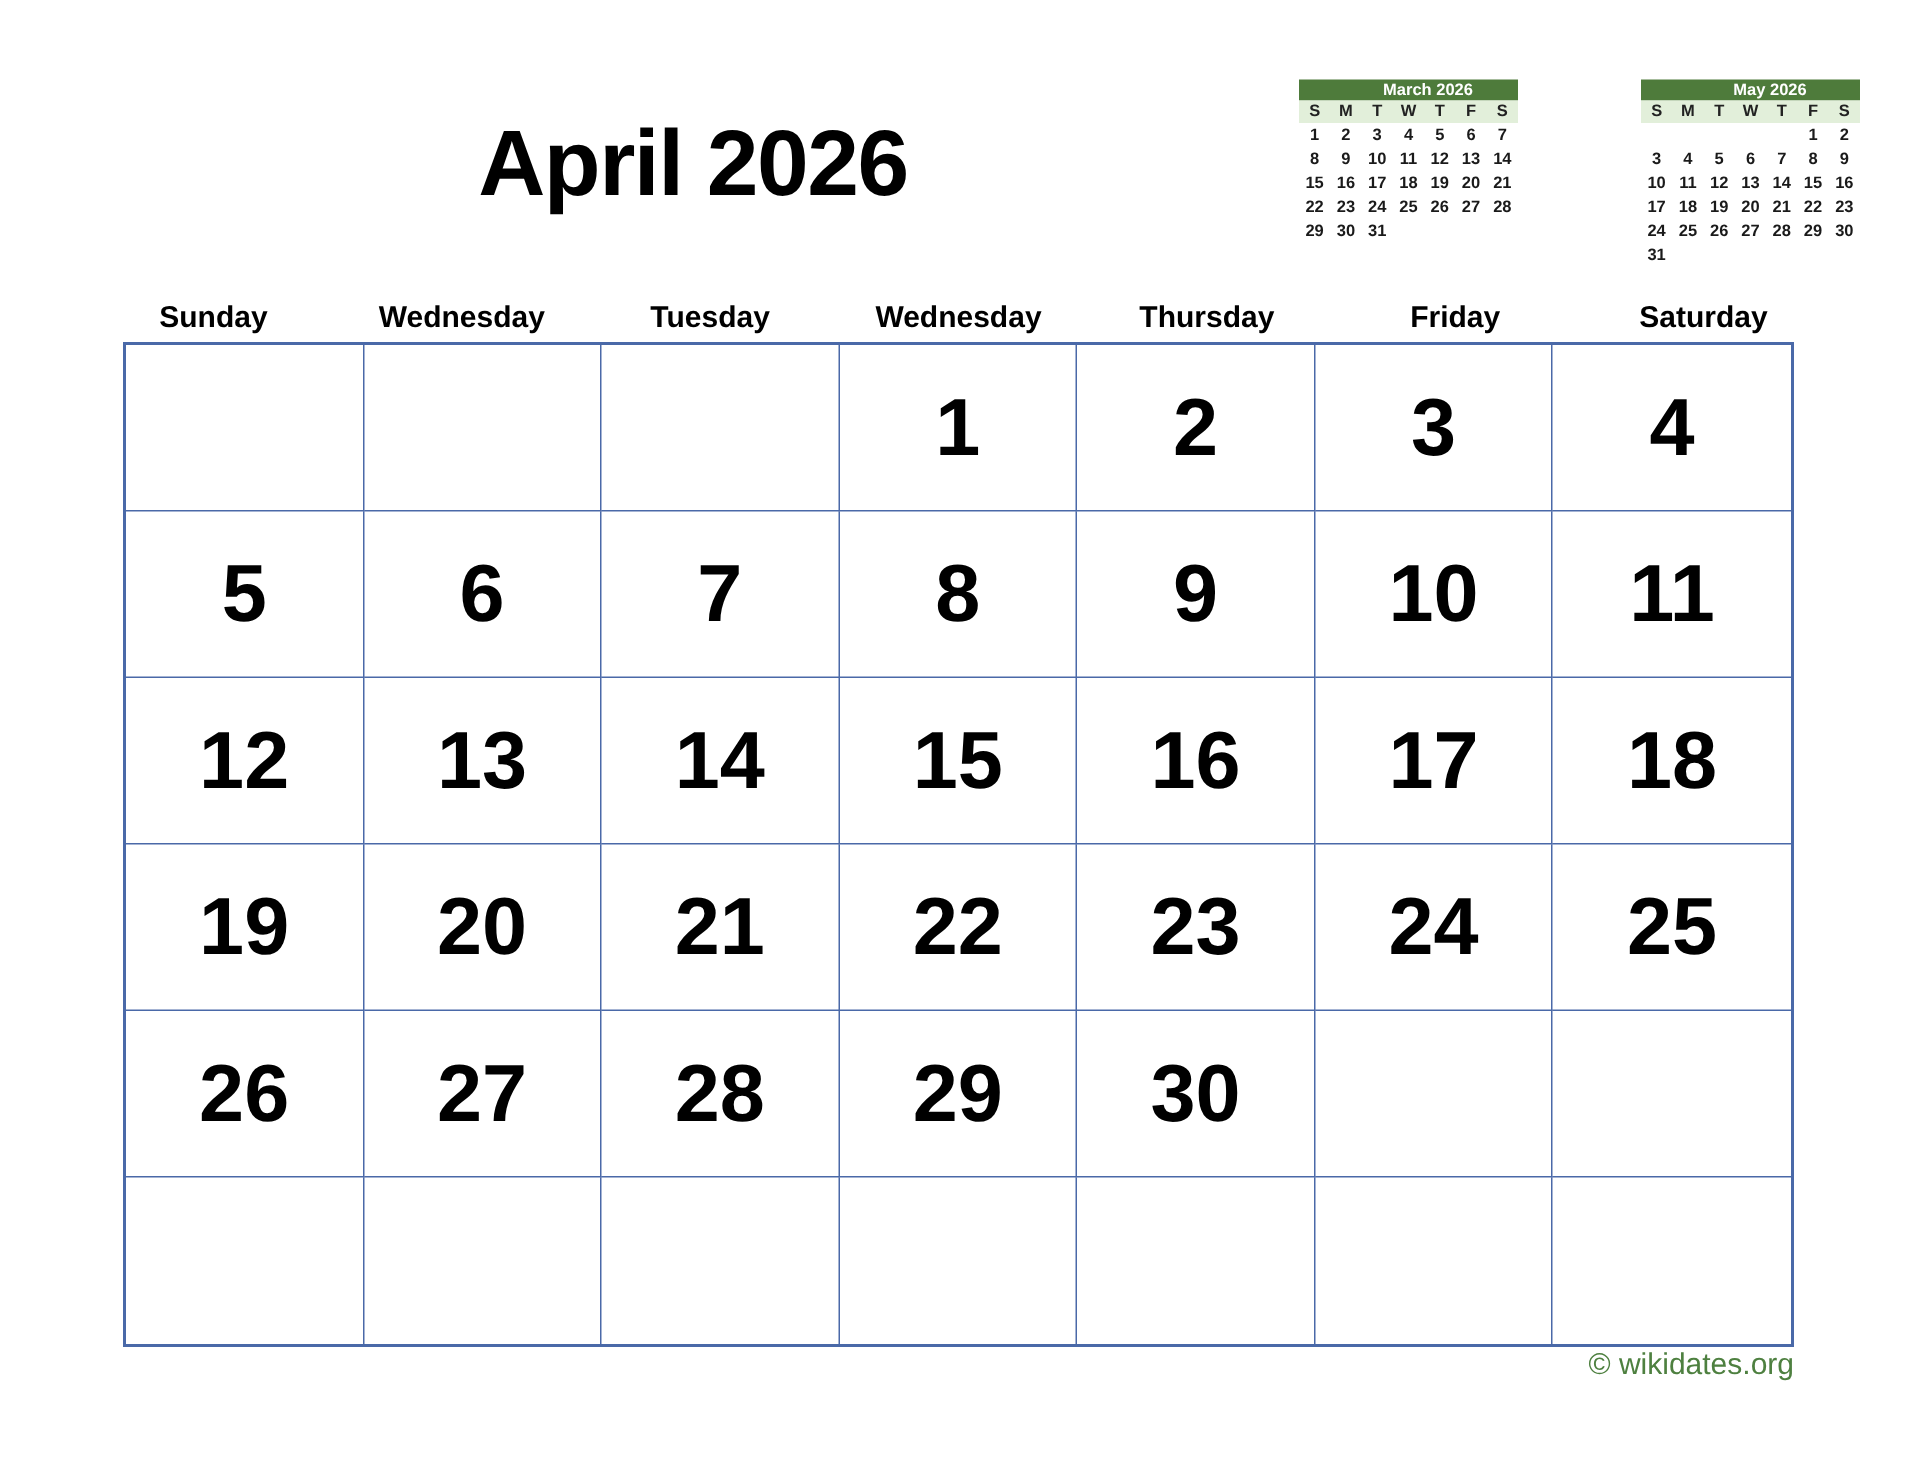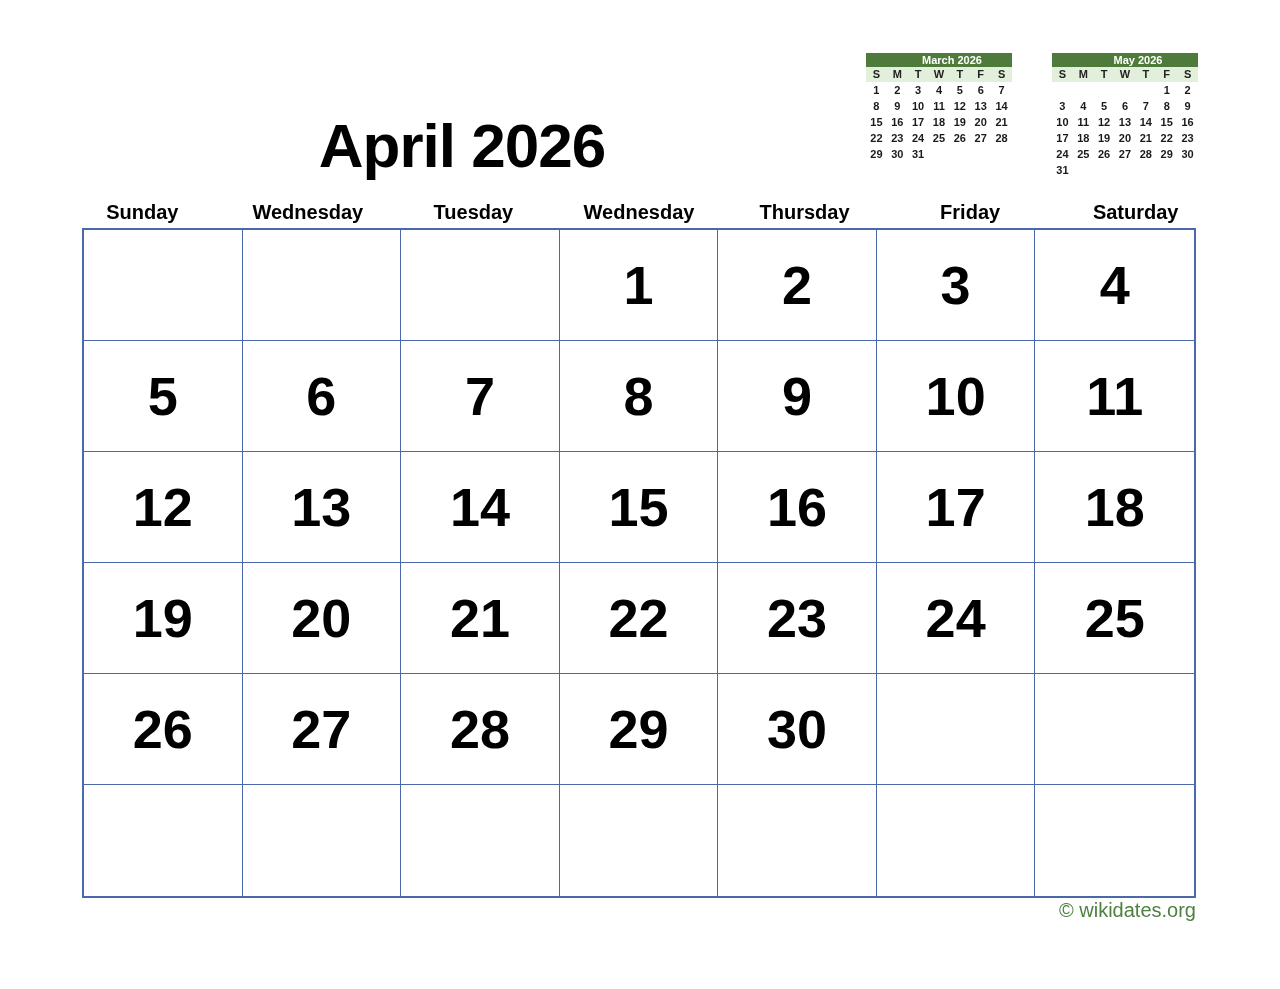--- a/index.html
+++ b/index.html
@@ -25,33 +25,32 @@
   .title {
     position: absolute;
     top: 74px;
     left: 0;
     width: 924px;
     text-align: center;
     font-size: 62px;
     font-weight: bold;
     letter-spacing: -1px;
     color: var(--text);
-    margin-top: 36px;
   }
 
   
   .mini-cal {
     position: absolute;
     top: 53px;
     width: 146px;
     font-size: 11px;
     line-height: 1;
   }
   .mini-cal.march { left: 866px; }
-  .mini-cal.may   { left: 1052px; }
+  .mini-cal.may   { left: 1094px; }
   .mini-title {
     background: var(--mini-header-bg);
     color: var(--mini-header-text);
     font-weight: bold;
     text-align: center;
     height: 14px;
     line-height: 14px;
     font-size: 11px;
     padding-left: 26px;
   }

